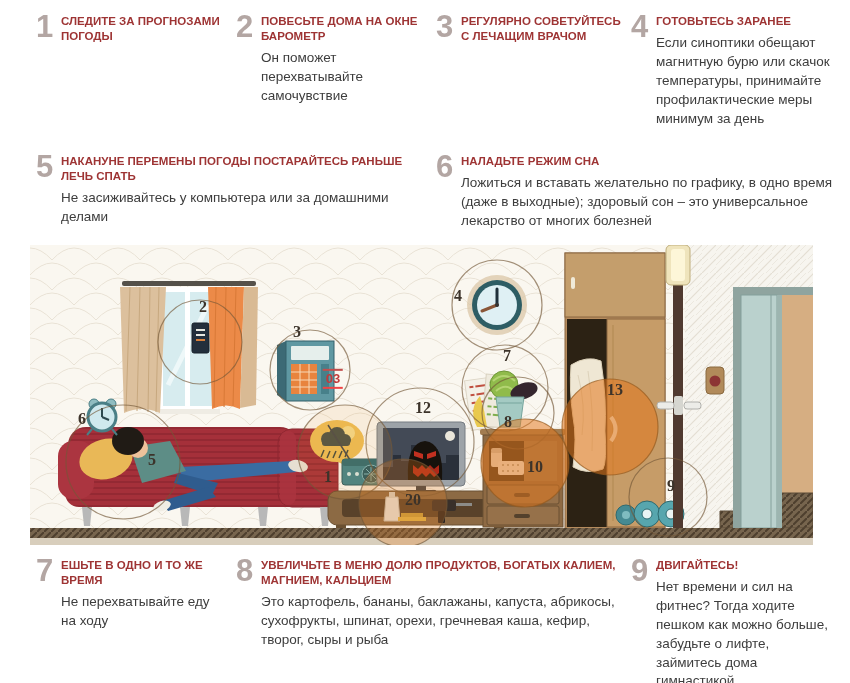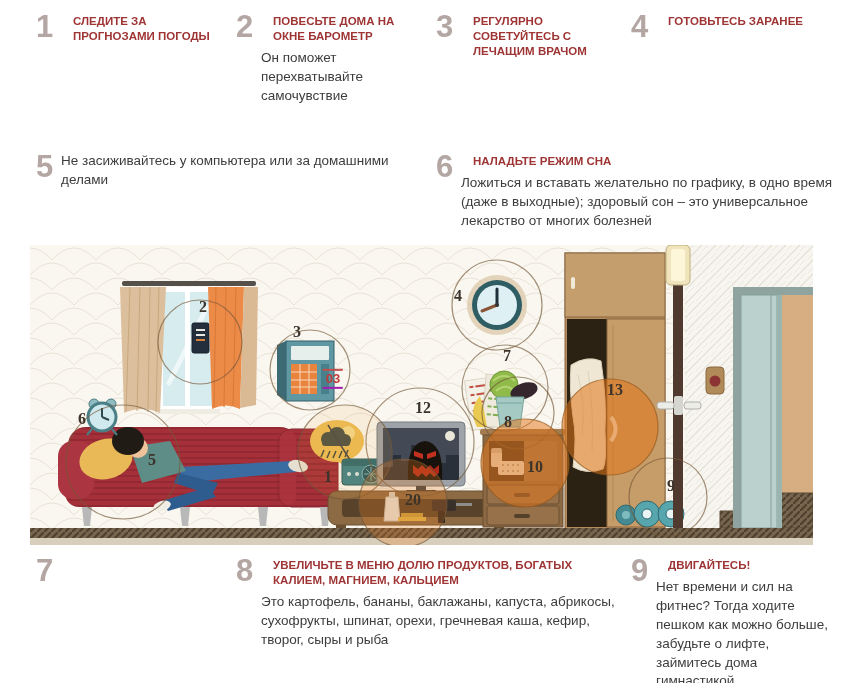--- a/index.html
+++ b/index.html
@@ -4,21 +4,21 @@
 <style>
   html,body { margin:0; padding:0; background:#ffffff; }
   .page { position:relative; width:850px; height:683px; background:#ffffff;
           font-family:"Liberation Sans", sans-serif; overflow:hidden; }
 
   
   .tip { position:absolute; display:flex; }
   .tip-num { font-weight:bold; font-size:31px; line-height:0.95; color:#b3a6a3;
              width:25px; flex:0 0 auto; letter-spacing:-1px; }
   .tip-content { flex:1; }
-  .tip-title { margin:2px 0 5px 12px; font-size:11.5px; line-height:1.3;
+  .tip-title { margin:2px 0 5px 0; font-size:11.5px; line-height:1.3;
                color:#9e3434; font-weight:bold; }
   .tip-body { margin:0; font-size:13.5px; line-height:1.4; color:#3d3d3d; }
 
   .t1{left:36px;top:12px;width:188px}
   .t2{left:236px;top:12px;width:188px}
   .t3{left:436px;top:12px;width:188px}
   .t4{left:631px;top:12px;width:204px}
   .t5{left:36px;top:152px;width:398px}
   .t6{left:436px;top:152px;width:402px}
   .t7{left:36px;top:556px;width:192px}
@@ -31,21 +31,21 @@
   .marker { position:absolute; transform:translate(-50%,-50%);
             font-family:"Liberation Serif", serif; font-weight:bold;
             font-size:16px; color:#3c332a; }
   .m1{left:298px;top:232px} .m2{left:173px;top:62px} .m3{left:267px;top:87px}
   .m4{left:428px;top:51px}  .m5{left:122px;top:215px}.m6{left:52px;top:174px}
   .m7{left:477px;top:111px} .m8{left:478px;top:177px}.m9{left:641px;top:241px}
   .m10{left:505px;top:222px}.m11{left:383px;top:255px}.m12{left:393px;top:163px}
   .m13{left:585px;top:145px}
   .phone-label { position:absolute; left:303px; top:134px; transform:translate(-50%,-50%);
                  font-weight:bold; font-size:13px; color:#c13a3a; line-height:1.1;
-                 border-top:2px solid #c24e4e; border-bottom:2px solid #a21caf;
+                 border-top:2px solid #c24e4e; border-bottom:2px solid #ef4444;
                  padding:1px 3px; }
 </style>
 </head>
 <body>
 
 <div class="page">
 
   <div class="tip t1">
     <div class="tip-num">1</div>
     <div class="tip-content">
@@ -65,40 +65,46 @@
     <div class="tip-num">3</div>
     <div class="tip-content">
       <h3 class="tip-title">РЕГУЛЯРНО СОВЕТУЙТЕСЬ С ЛЕЧАЩИМ ВРАЧОМ</h3>
     </div>
   </div>
 
   <div class="tip t4">
     <div class="tip-num">4</div>
     <div class="tip-content">
       <h3 class="tip-title">ГОТОВЬТЕСЬ ЗАРАНЕЕ</h3>
+      <p class="tip-body">Если синоптики обещают магнитную бурю или скачок температуры, принимайте профилактические меры минимум за день</p>
     </div>
   </div>
 
   <div class="tip t5">
     <div class="tip-num">5</div>
     <div class="tip-content">
+      <h3 class="tip-title">НАКАНУНЕ ПЕРЕМЕНЫ ПОГОДЫ ПОСТАРАЙТЕСЬ РАНЬШЕ ЛЕЧЬ СПАТЬ</h3>
       <p class="tip-body">Не засиживайтесь у компьютера или за домашними делами</p>
     </div>
   </div>
 
   <div class="tip t6">
     <div class="tip-num">6</div>
     <div class="tip-content">
       <h3 class="tip-title">НАЛАДЬТЕ РЕЖИМ СНА</h3>
       <p class="tip-body">Ложиться и вставать желательно по графику, в одно время (даже в выходные); здоровый сон – это универсальное лекарство от многих болезней</p>
     </div>
   </div>
 
   <div class="tip t7">
     <div class="tip-num">7</div>
+    <div class="tip-content">
+      <h3 class="tip-title">ЕШЬТЕ В ОДНО И ТО ЖЕ ВРЕМЯ</h3>
+      <p class="tip-body">Не перехватывайте еду на ходу</p>
+    </div>
   </div>
 
   <div class="tip t8">
     <div class="tip-num">8</div>
     <div class="tip-content">
       <h3 class="tip-title">УВЕЛИЧЬТЕ В МЕНЮ ДОЛЮ ПРОДУКТОВ, БОГАТЫХ КАЛИЕМ, МАГНИЕМ, КАЛЬЦИЕМ</h3>
       <p class="tip-body">Это картофель, бананы, баклажаны, капуста, абрикосы, сухофрукты, шпинат, орехи, гречневая каша, кефир, творог, сыры и рыба</p>
     </div>
   </div>
 

